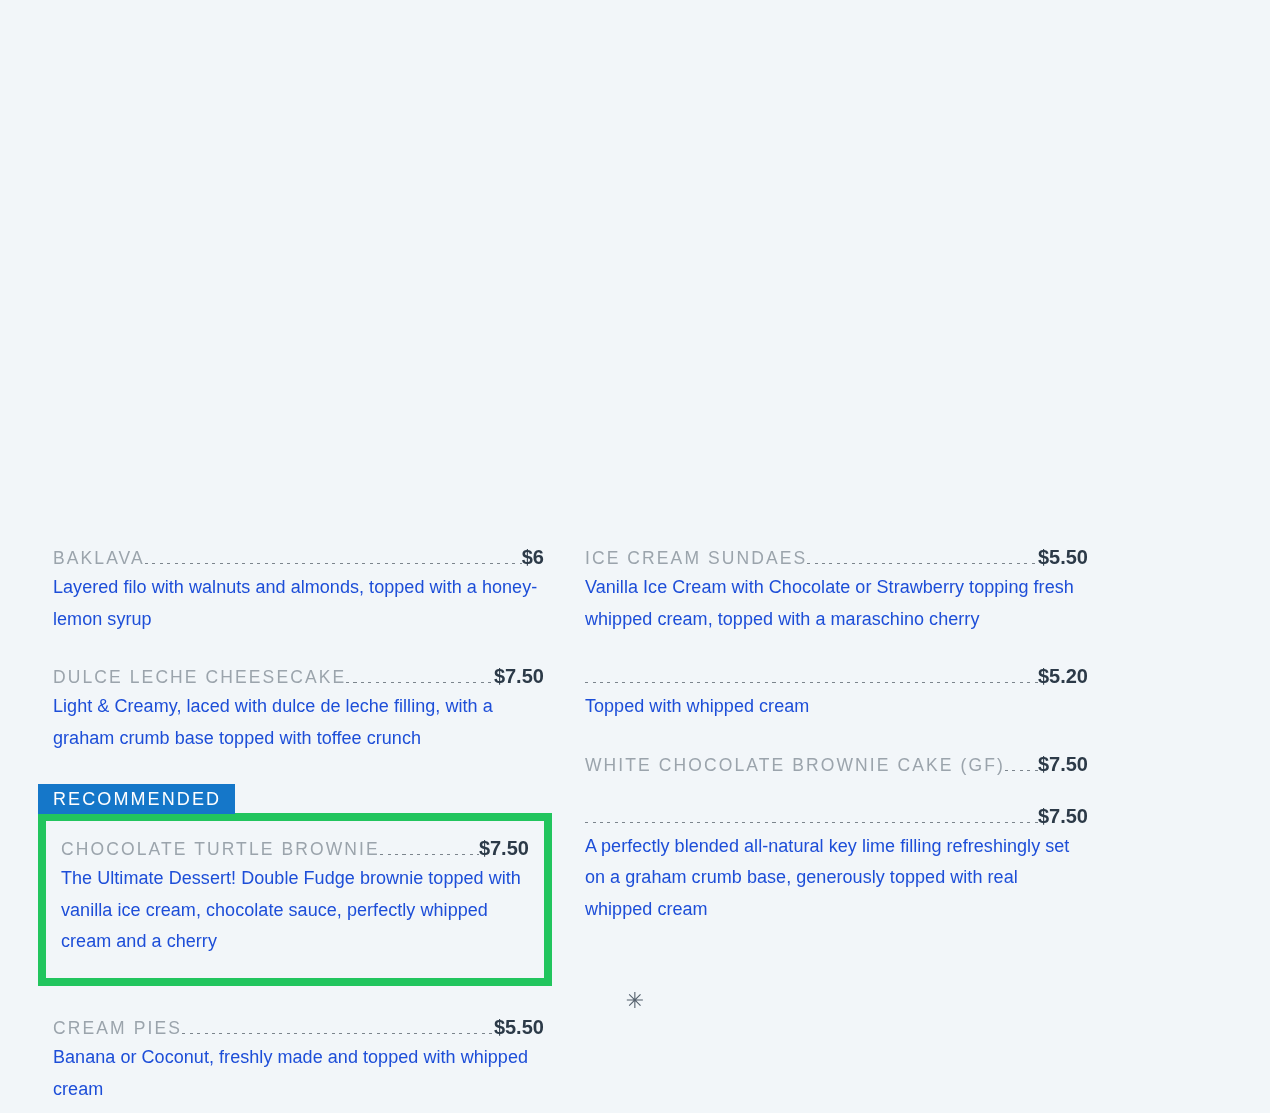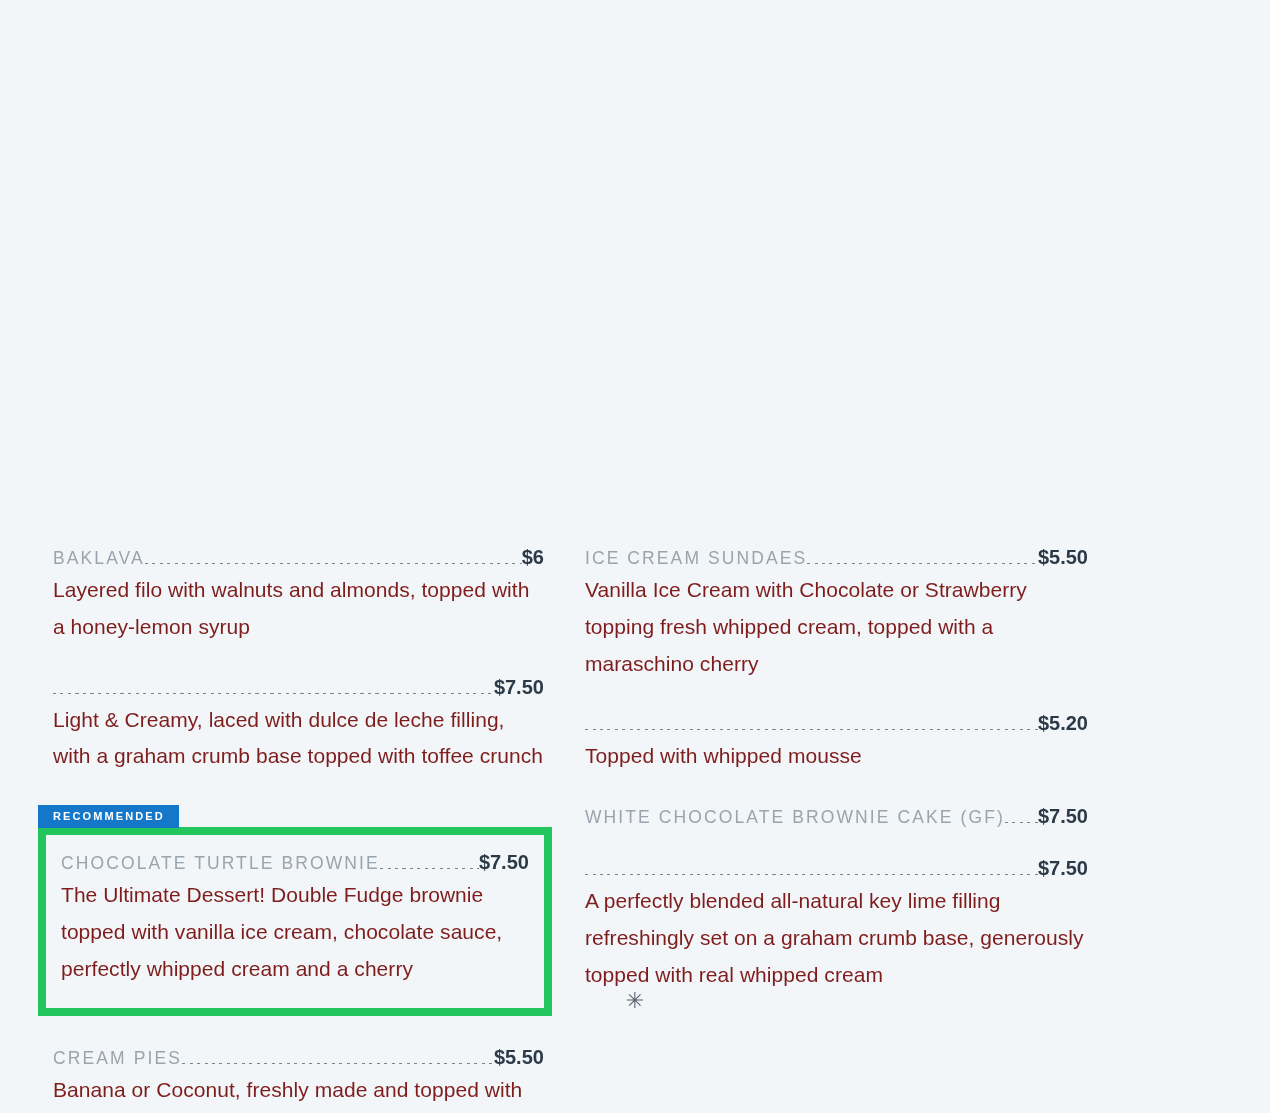--- a/index.html
+++ b/index.html
@@ -100,43 +100,43 @@
     color: #2c3a48;
     font-size: 20px;
     font-weight: 700;
     letter-spacing: 0px;
     white-space: nowrap;
     flex: 0 0 auto;
     line-height: 1.1;
   }
 
   .item-desc {
-    color: #7f1d1d;
-    font-size: 21px;
+    color: #1d4ed8;
+    font-size: 18px;
     font-weight: 400;
     line-height: 1.75;
     letter-spacing: 0.05px;
     margin-top: 4px;
     max-width: 100%;
   }
 
   
   .rec-wrap {
     position: relative;
     margin-left: -15px;
     margin-right: -8px;
     margin-bottom: 30px;
     margin-top: 26px;
   }
   .rec-badge {
     display: inline-block;
     background: #1577c9;
     color: #ffffff;
-    font-size: 11px;
-    font-weight: 700;
+    font-size: 18px;
+    font-weight: 400;
     letter-spacing: 2.1px;
     text-transform: uppercase;
     padding: 6px 14px 6px 15px;
     line-height: 1;
     position: relative;
     z-index: 2;
   }
   .rec-card {
     border: 8px solid #22c55e;
     margin-top: -1px;
@@ -172,20 +172,21 @@
         <div class="item">
           <div class="item-head">
             <div class="item-name">BAKLAVA</div>
             <div class="leader"></div>
             <div class="item-price">$6</div>
           </div>
           <div class="item-desc">Layered filo with walnuts and almonds, topped with a honey-lemon syrup</div>
         </div>
         <div class="item">
           <div class="item-head">
+            <div class="item-name">DULCE LECHE CHEESECAKE</div>
             <div class="leader"></div>
             <div class="item-price">$7.50</div>
           </div>
           <div class="item-desc">Light &amp; Creamy, laced with dulce de leche filling, with a graham crumb base topped with toffee crunch</div>
         </div>
         <div class="rec-wrap"><div class="rec-badge">RECOMMENDED</div><div class="rec-card">
             <div class="item">
               <div class="item-head">
                 <div class="item-name">CHOCOLATE TURTLE BROWNIE</div>
                 <div class="leader"></div>
@@ -210,21 +211,21 @@
             <div class="leader"></div>
             <div class="item-price">$5.50</div>
           </div>
           <div class="item-desc">Vanilla Ice Cream with Chocolate or Strawberry topping fresh whipped cream, topped with a maraschino cherry</div>
         </div>
         <div class="item">
           <div class="item-head">
             <div class="leader"></div>
             <div class="item-price">$5.20</div>
           </div>
-          <div class="item-desc">Topped with whipped mousse</div>
+          <div class="item-desc">Topped with whipped cream</div>
         </div>
         <div class="item">
           <div class="item-head">
             <div class="item-name">WHITE CHOCOLATE BROWNIE CAKE (GF)</div>
             <div class="leader"></div>
             <div class="item-price">$7.50</div>
           </div>
         </div>
         <div class="item">
           <div class="item-head">

